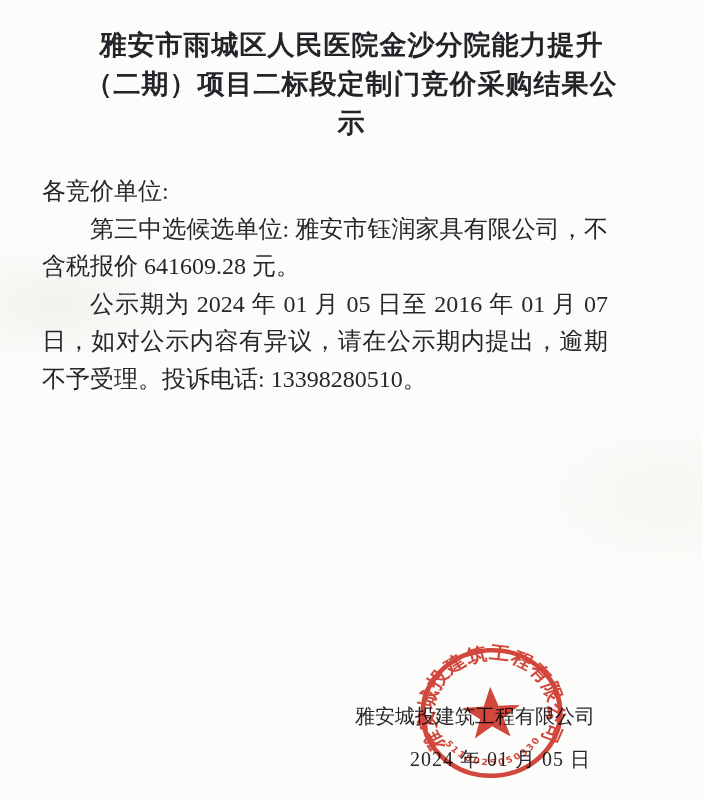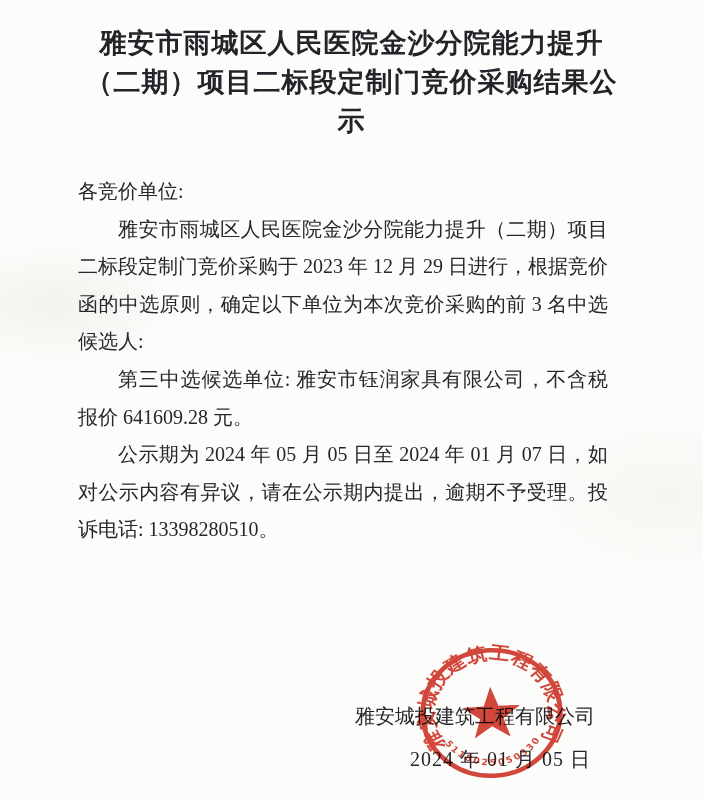--- a/index.html
+++ b/index.html
@@ -16,32 +16,32 @@
       radial-gradient(ellipse 180px 90px at 8% 38%, rgba(210,210,205,0.25), rgba(210,210,205,0) 70%),
       radial-gradient(ellipse 220px 120px at 95% 62%, rgba(215,215,210,0.18), rgba(215,215,210,0) 70%),
       #fcfcfa;
     overflow: hidden;
     color: #26262b;
   }
   .doc-title {
     margin: 0 auto;
     padding-top: 26px;
     width: 532px;
-    font-family: Liberation Mono, monospace;
+    font-family: Liberation Sans, sans-serif;
     font-weight: 700;
     font-size: 27px;
     line-height: 39px;
     text-align: center;
     letter-spacing: 1px;
     color: #232329;
   }
   .doc-body {
-    margin: 30px 95px 0 78px;
+    margin: 30px 95px 0 42px;
     font-family: "Liberation Serif", "DejaVu Serif", serif;
-    font-size: 20px;
+    font-size: 24px;
     line-height: 37.6px;
     text-align: justify;
     color: #26262b;
   }
   .doc-body p { margin: 0; }
   .para { text-indent: 2em; }
   .signature-block {
     position: absolute;
     right: 0;
     top: 701px;
@@ -88,23 +88,22 @@
 </style>
 </head>
 <body>
 
 <div class="page">
 
   <h1 class="doc-title">雅安市雨城区人民医院金沙分院能力提升（二期）项目二标段定制门竞价采购结果公示</h1>
 
   <div class="doc-body">
     <p class="salutation">各竞价单位:</p>
-    <p class="para">雅安市雨城区人民医院金沙分院能力提升（二期）项目二标段定制门竞价采购于 2023 年 12 月 29 日进行，根据竞价函的中选原则，确定以下单位为本次竞价采购的前 3 名中选候选人:</p>
     <p class="para">第三中选候选单位: 雅安市钰润家具有限公司，不含税报价 641609.28 元。</p>
-    <p class="para">公示期为 2024 年 05 月 05 日至 2024 年 01 月 07 日，如对公示内容有异议，请在公示期内提出，逾期不予受理。投诉电话: 13398280510。</p>
+    <p class="para">公示期为 2024 年 01 月 05 日至 2016 年 01 月 07 日，如对公示内容有异议，请在公示期内提出，逾期不予受理。投诉电话: 13398280510。</p>
   </div>
 
   <div class="signature-block">
     <div class="sig-company">雅安城投建筑工程有限公司</div>
     <div class="sig-date">2024 年 01 月 05 日</div>
   </div>
 
   <svg class="seal" viewBox="0 0 200 200" preserveAspectRatio="none">
     <defs>
       <path id="sealTopArc" d="M 42,150 A 77,77 0 1 1 158,150" fill="none"></path>

